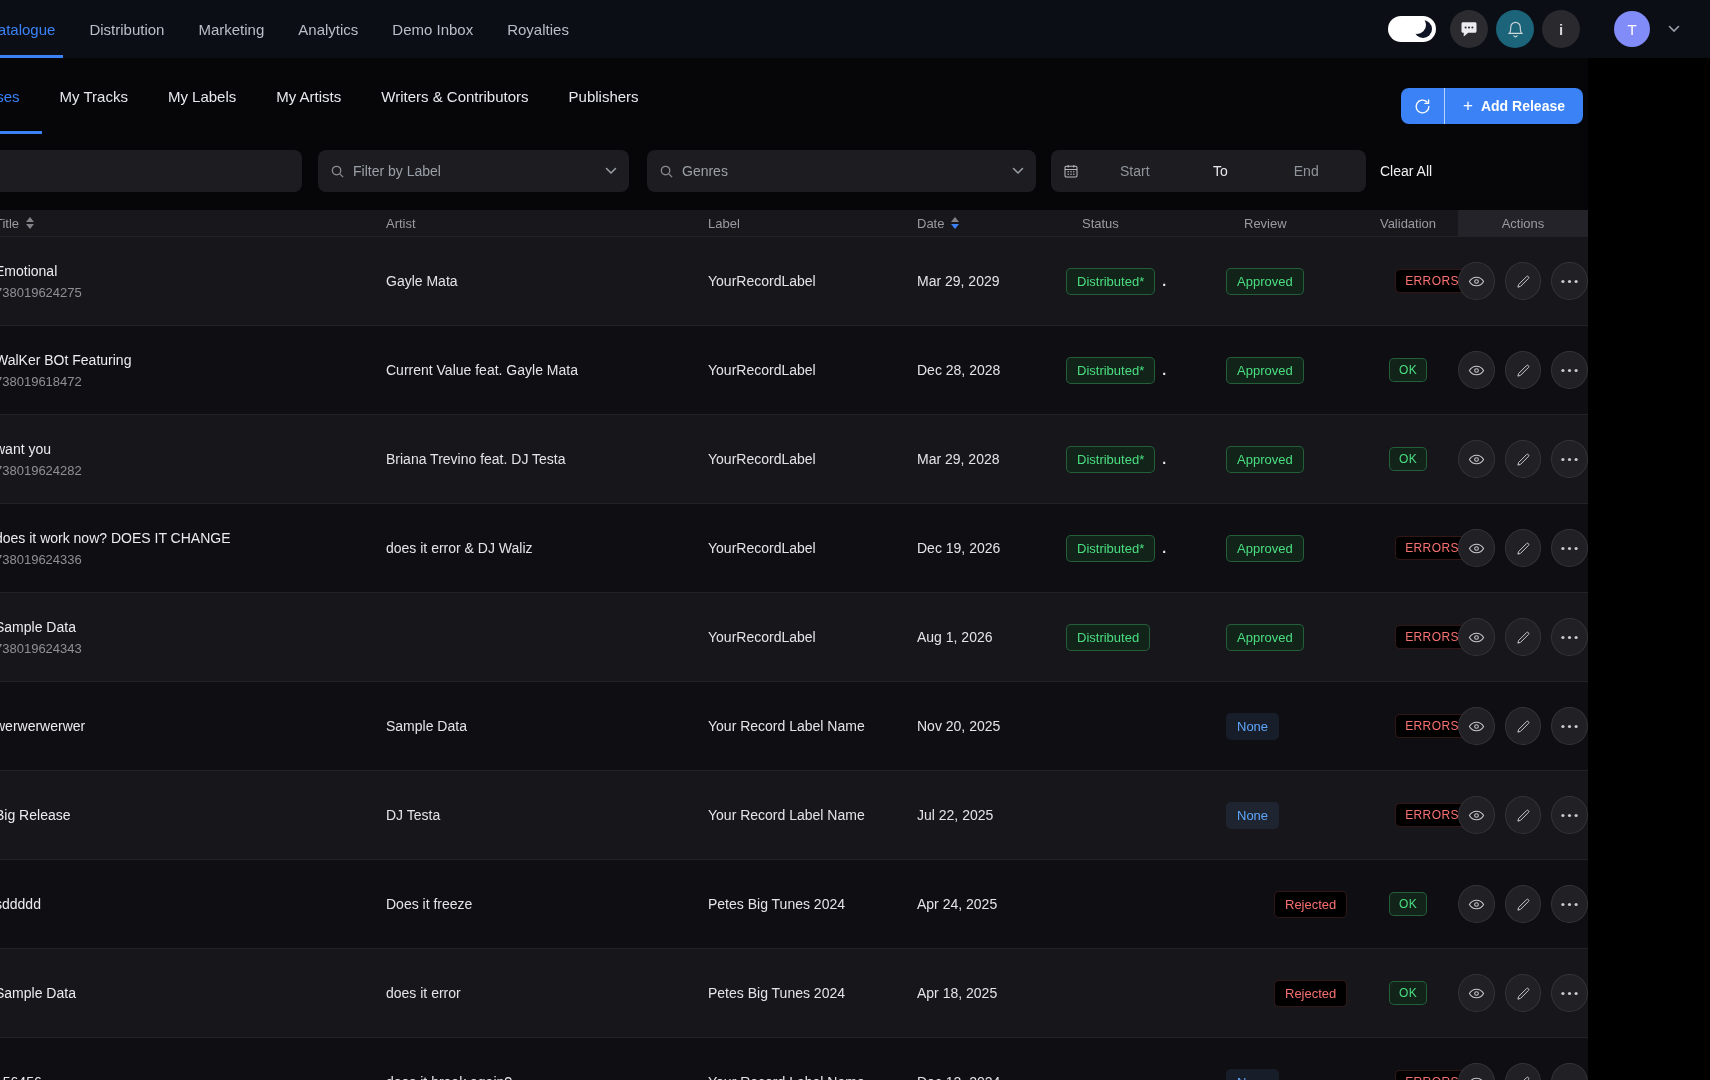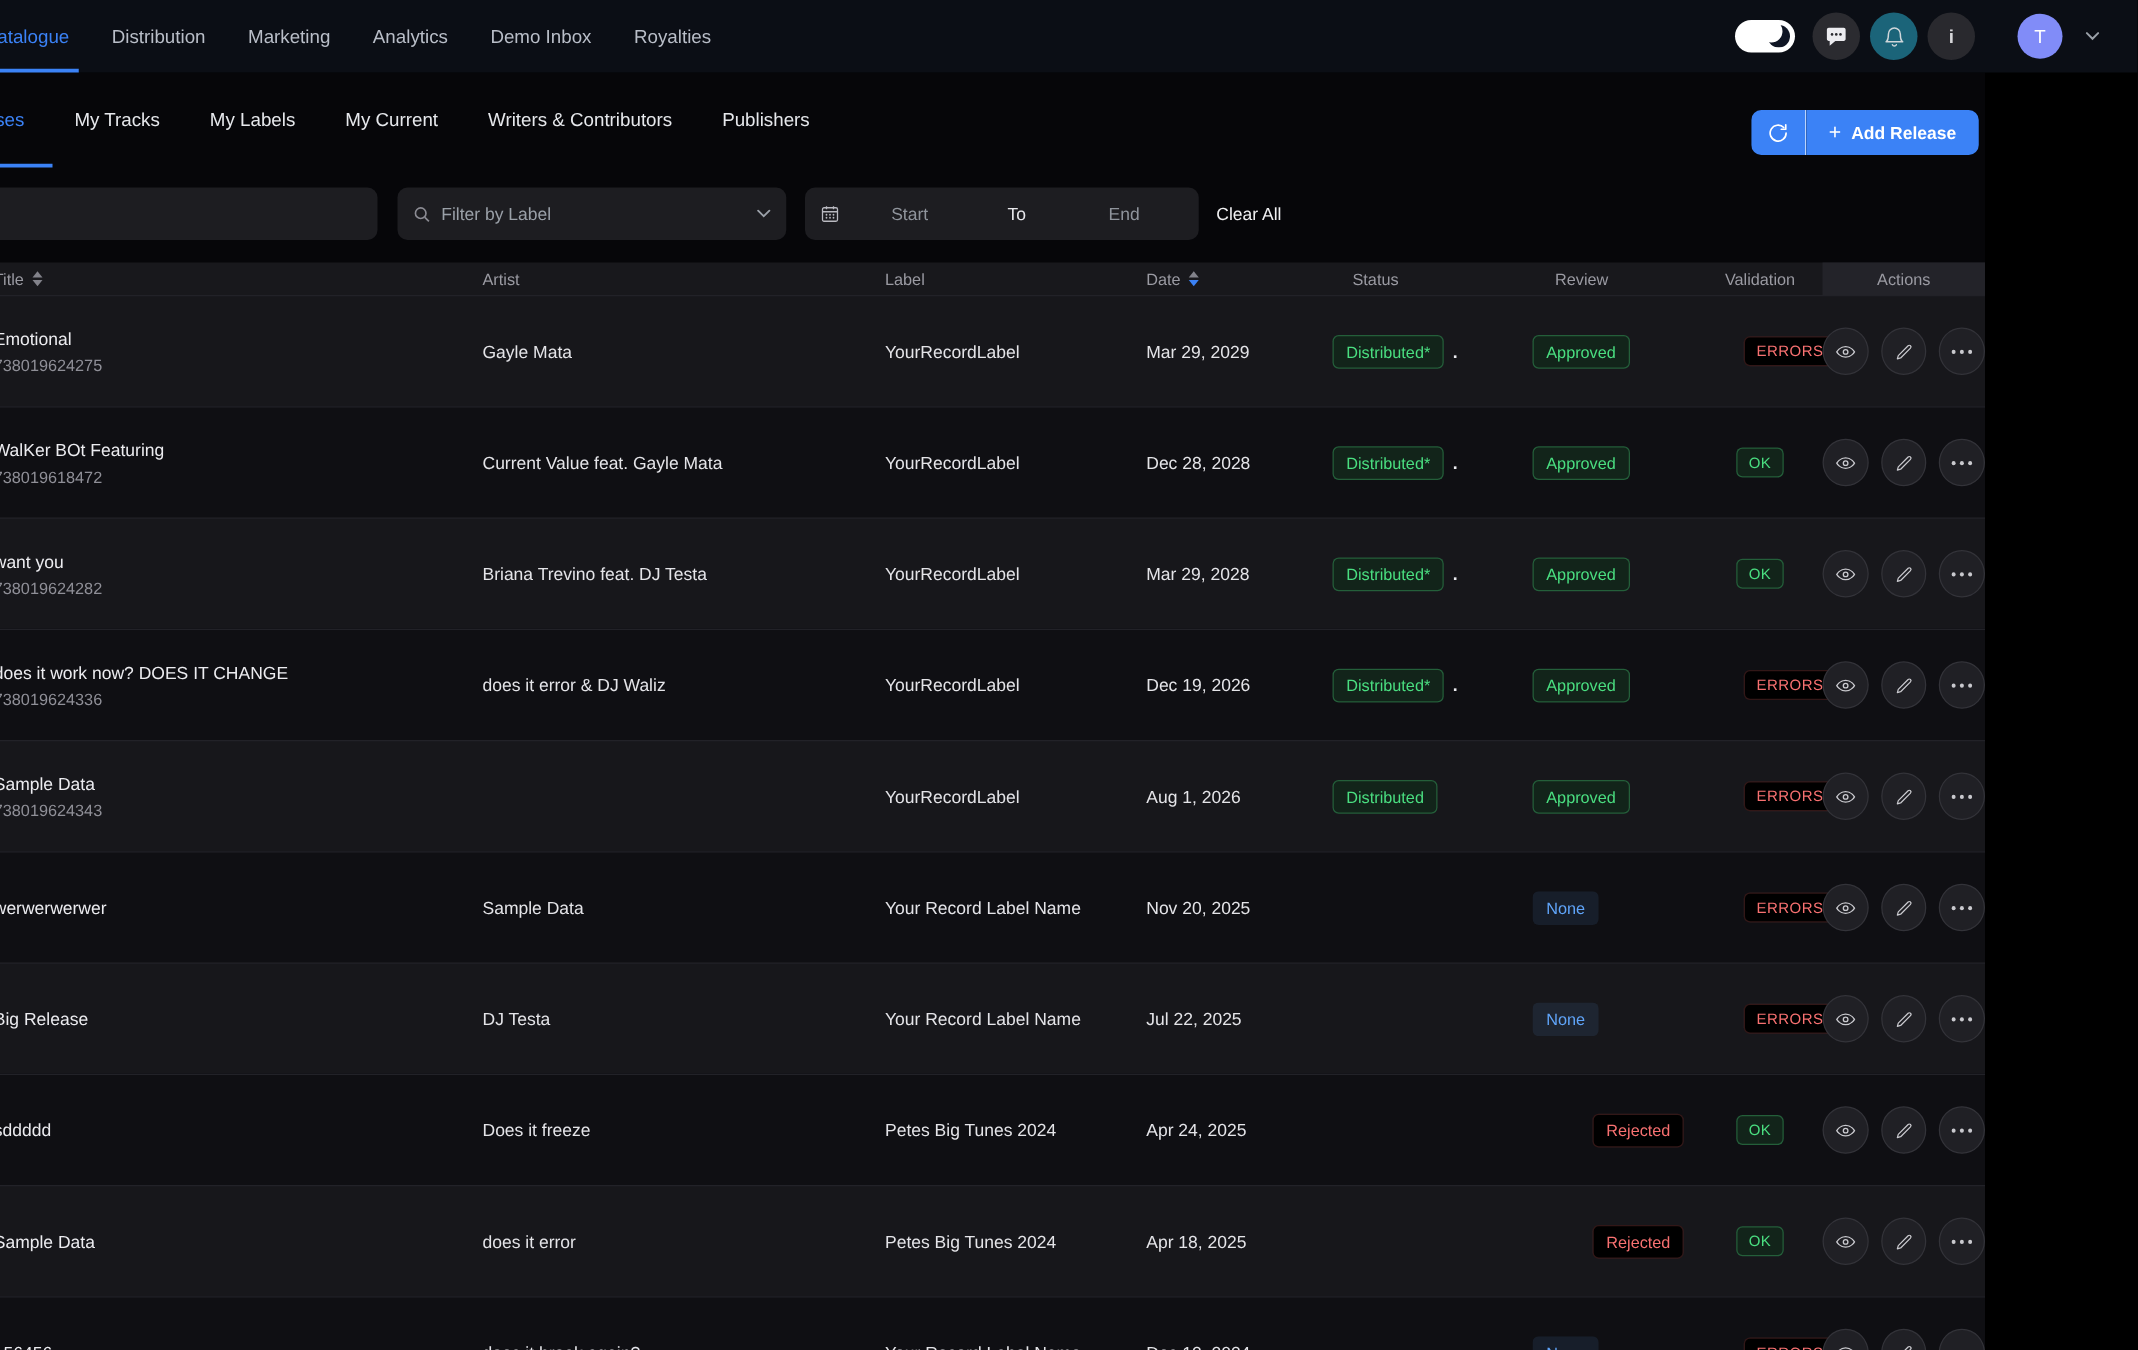--- a/index.html
+++ b/index.html
@@ -200,21 +200,21 @@
   </div>
 </header>
 
 <div class="content">
 
   <div class="tabs-row">
     <nav class="tabs">
       <div class="tab active">Releases</div>
       <div class="tab">My Tracks</div>
       <div class="tab">My Labels</div>
-      <div class="tab">My Current</div>
+      <div class="tab">My Artists</div>
       <div class="tab">Writers &amp; Contributors</div>
       <div class="tab">Publishers</div>
     </nav>
     <div class="toolbar">
       <button class="btn-refresh">
         <span style="display:flex">
           <svg width="17" height="17" viewBox="0 0 24 24" fill="none" stroke="#fff" stroke-width="1.9" stroke-linecap="round" stroke-linejoin="round">
               <path d="M21 12a9 9 0 1 1-2.64-6.36"></path>
               <polyline points="20.6 2.6 20.6 7.6 15.6 7.6"></polyline>
             </svg>
@@ -230,20 +230,34 @@
   <div class="filters-row">
     <input class="search-input" type="text" value="" style="">
     <div class="field f-labels">
       <span style="display:flex">
         <svg width="15" height="15" viewBox="0 0 16 16" fill="none" stroke="#8b8b93" stroke-width="1.4">
             <circle cx="7" cy="7" r="4.5"></circle>
             <path d="M10.5 10.5 14 14"></path>
           </svg>
       </span>
       <span class="field-label">Filter by Label</span>
+      <span style="display:flex">
+        <svg width="12" height="8" viewBox="0 0 12 8" fill="none" stroke="#9aa0a8" stroke-width="1.5" stroke-linecap="round">
+            <path d="M1.5 1.5 6 6l4.5-4.5"></path>
+          </svg>
+      </span>
+    </div>
+    <div class="field f-genres">
+      <span style="display:flex">
+        <svg width="15" height="15" viewBox="0 0 16 16" fill="none" stroke="#8b8b93" stroke-width="1.4">
+            <circle cx="7" cy="7" r="4.5"></circle>
+            <path d="M10.5 10.5 14 14"></path>
+          </svg>
+      </span>
+      <span class="field-label">Genres</span>
       <span style="display:flex">
         <svg width="12" height="8" viewBox="0 0 12 8" fill="none" stroke="#9aa0a8" stroke-width="1.5" stroke-linecap="round">
             <path d="M1.5 1.5 6 6l4.5-4.5"></path>
           </svg>
       </span>
     </div>
     <div class="field f-dates">
       <span style="display:flex">
         <svg width="16" height="16" viewBox="0 0 20 20" fill="none" stroke="#b9b9c0" stroke-width="1.3">
             <rect x="2.5" y="4" width="15" height="13.5" rx="1.5"></rect>

